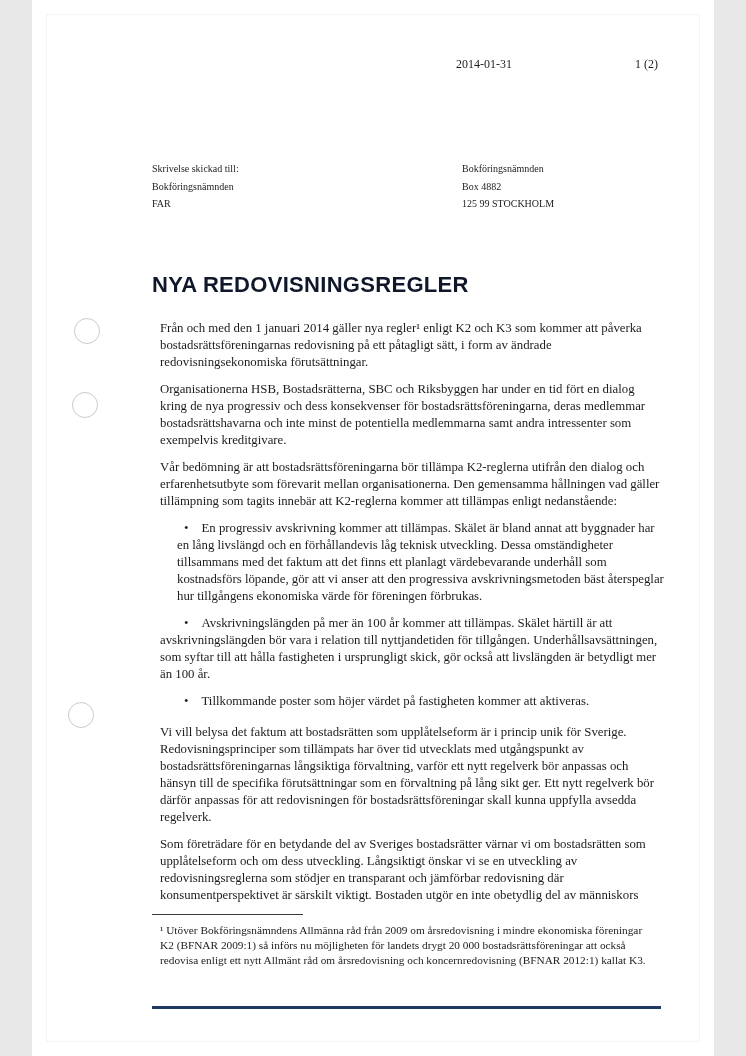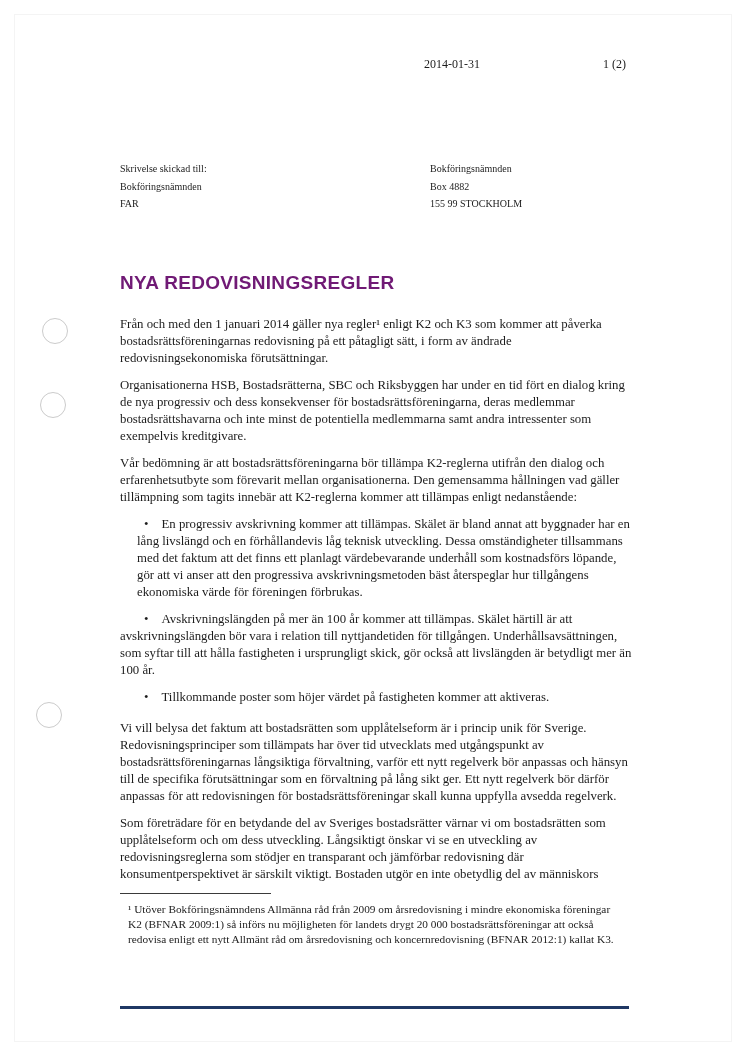--- a/index.html
+++ b/index.html
@@ -2,21 +2,21 @@
 <html><head>
 <meta charset="utf-8">
 <style>
   html, body {
     margin: 0;
     padding: 0;
     background: #e8e8e8;
   }
   .page {
     position: relative;
-    width: 746px;
+    width: 682px;
     height: 1056px;
     margin: 0 auto;
     background: #ffffff;
     overflow: hidden;
     font-family: "Liberation Serif", serif;
     color: #1c1c1c;
   }
   .scan-edge {
     position: absolute;
     inset: 14px;
@@ -47,26 +47,26 @@
   .content {
     position: absolute;
     top: 272px;
     left: 120px;
     width: 512px;
   }
   .doc-title {
     margin: 0 0 22px 0;
     font-family: "Liberation Sans", sans-serif;
     font-weight: bold;
-    font-size: 19px;
+    font-size: 22px;
     letter-spacing: 0.3px;
-    color: #701a75;
+    color: #0f172a;
   }
   .content p {
-    margin: 0 0 10px 0;
+    margin: 0 0 10px 8px;
     font-size: 12.8px;
     line-height: 17px;
   }
   p.bullet-flat { text-indent: 24px; }
   p.bullet-hang { padding-left: 17px; text-indent: 7px; }
   .bullet-glyph { margin-right: 13px; }
   p.pre-space { margin-top: 14px; }
   .footnote-rule {
     width: 151px;
     height: 0;
@@ -110,21 +110,21 @@
 
   <div class="addr-block addr-left">
     <div>Skrivelse skickad till:</div>
     <div>Bokföringsnämnden</div>
     <div>FAR</div>
   </div>
 
   <div class="addr-block addr-right">
     <div>Bokföringsnämnden</div>
     <div>Box 4882</div>
-    <div>155 99 STOCKHOLM</div>
+    <div>125 99 STOCKHOLM</div>
   </div>
 
   <div class="content">
 
     <h1 class="doc-title">NYA REDOVISNINGSREGLER</h1>
 
     <p>Från och med den 1 januari 2014 gäller nya regler¹ enligt K2 och K3 som kommer att påverka bostadsrättsföreningarnas redovisning på ett påtagligt sätt, i form av ändrade redovisningsekonomiska förutsättningar.</p>
     <p>Organisationerna HSB, Bostadsrätterna, SBC och Riksbyggen har under en tid fört en dialog kring de nya progressiv och dess konsekvenser för bostadsrättsföreningarna, deras medlemmar bostadsrättshavarna och inte minst de potentiella medlemmarna samt andra intressenter som exempelvis kreditgivare.</p>
     <p>Vår bedömning är att bostadsrättsföreningarna bör tillämpa K2-reglerna utifrån den dialog och erfarenhetsutbyte som förevarit mellan organisationerna. Den gemensamma hållningen vad gäller tillämpning som tagits innebär att K2-reglerna kommer att tillämpas enligt nedanstående:</p>
 

